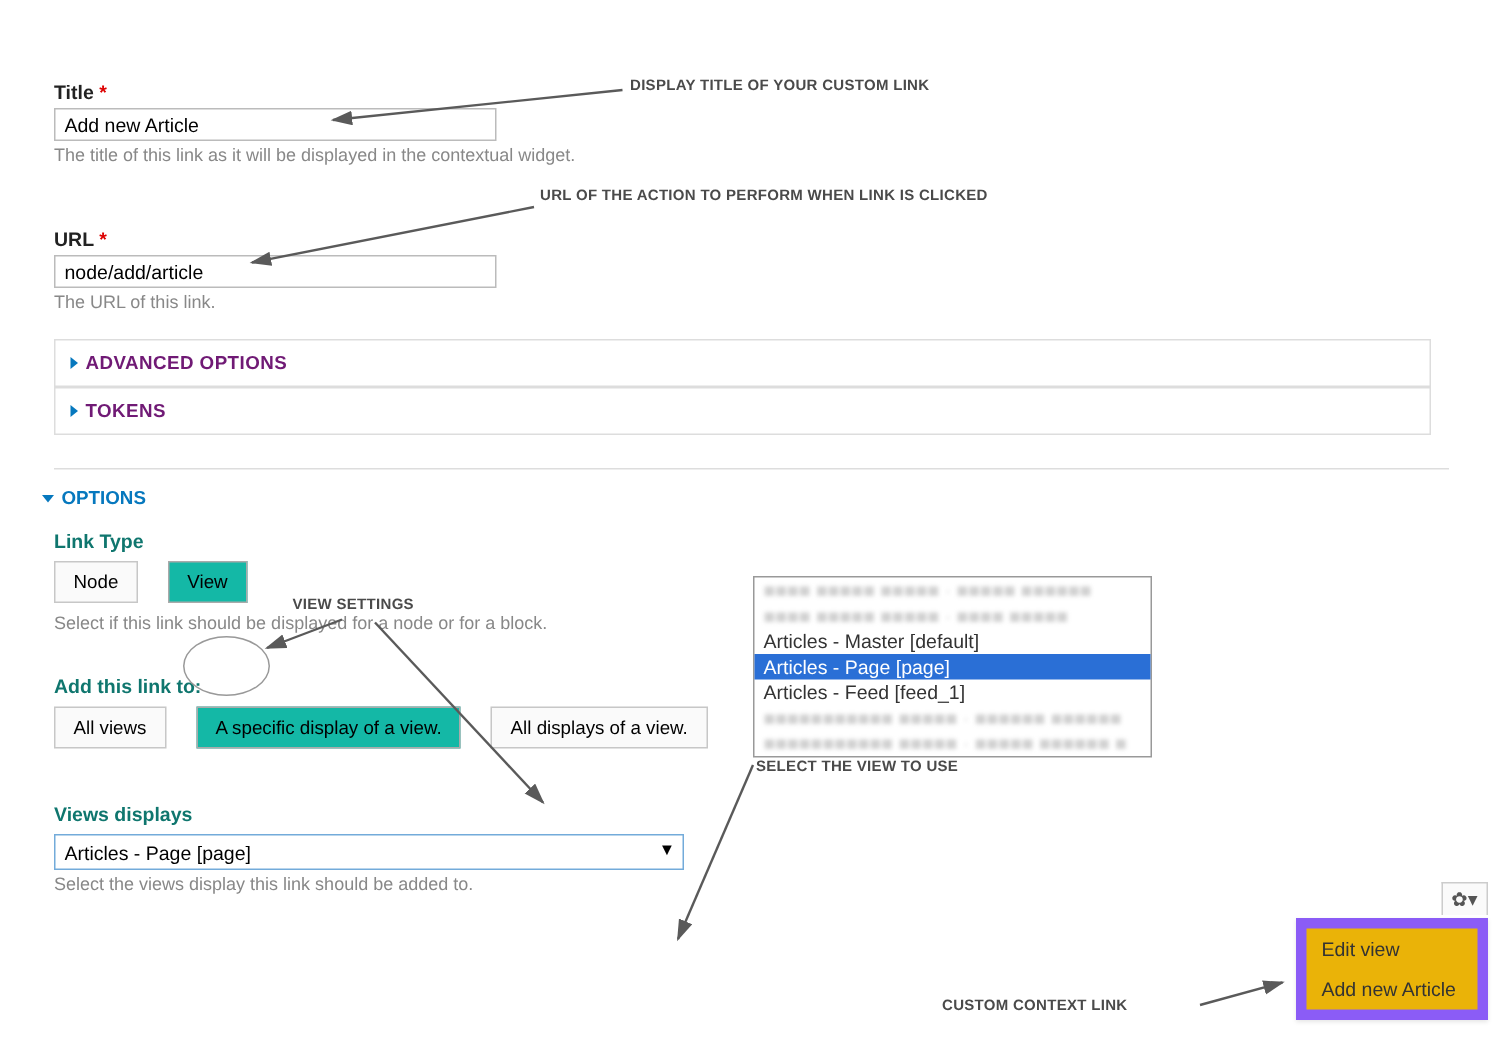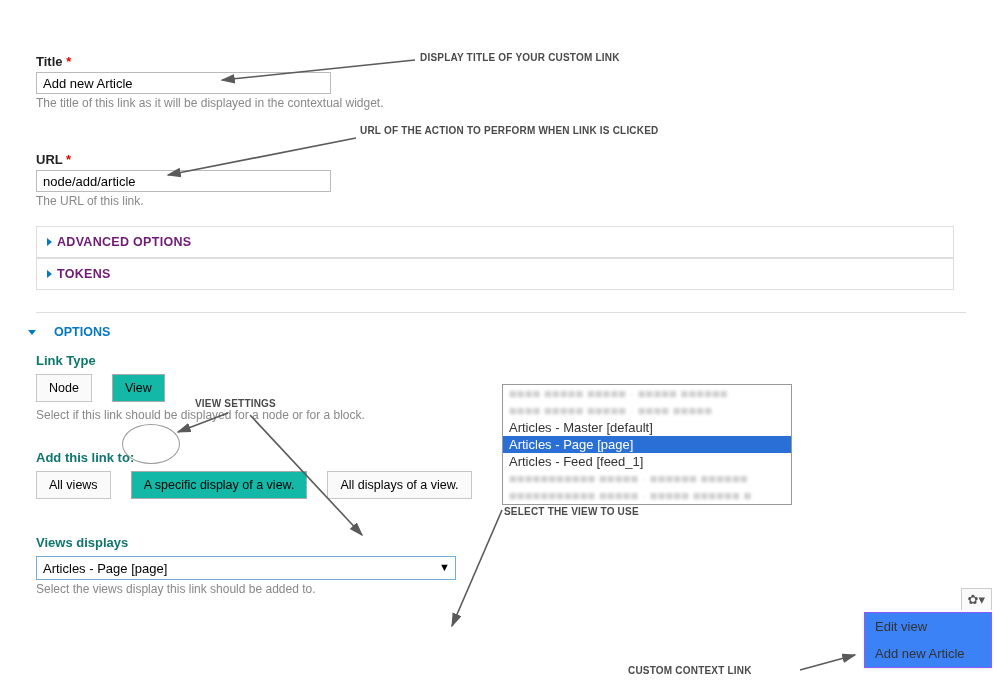--- a/index.html
+++ b/index.html
@@ -76,21 +76,21 @@
     border-top: 1px solid #ddd;
     margin: 22px 0 12px 0;
     width: 930px;
   }
   .options-header {
     color: #0678be;
     font-weight: bold;
     font-size: 12.5px;
     display: flex;
     align-items: center;
-    gap: 18px;
+    gap: 5px;
     margin-bottom: 14px;
     margin-left: -8px;
   }
   .sub-label {
     font-weight: bold;
     font-size: 13px;
     margin-bottom: 6px;
     color: #0f766e;
   }
   .radio-row {
@@ -153,21 +153,21 @@
   svg.arrow {
     position: absolute;
     pointer-events: none;
     overflow: visible;
   }
   
   .listbox {
     position: absolute;
     left: 502px;
     top: 384px;
-    width: 290px;
+    width: 266px;
     border: 1px solid #999;
     background: #fff;
     font-size: 13px;
   }
   .listbox .blur {
     color: rgba(120,120,120,.35);
     padding: 1px 6px;
     filter: blur(1.5px);
   }
   .listbox .item {
@@ -192,22 +192,22 @@
     cursor: pointer;
     border: 1px solid #ccc;
     border-bottom: none;
     padding: 3px 6px;
     background: #fafafa;
     display: inline-block;
     float: right;
   }
   .ctx-menu {
     clear: both;
-    border: 1px solid #8b5cf6;
-    background: #3b82f6;
+    border: 7px solid #8b5cf6;
+    background: #eab308;
     box-shadow: 0 1px 3px rgba(0,0,0,.1);
   }
   .ctx-item {
     padding: 6px 10px;
     font-size: 13px;
     cursor: pointer;
   }
 </style>
 </head>
 <body>

